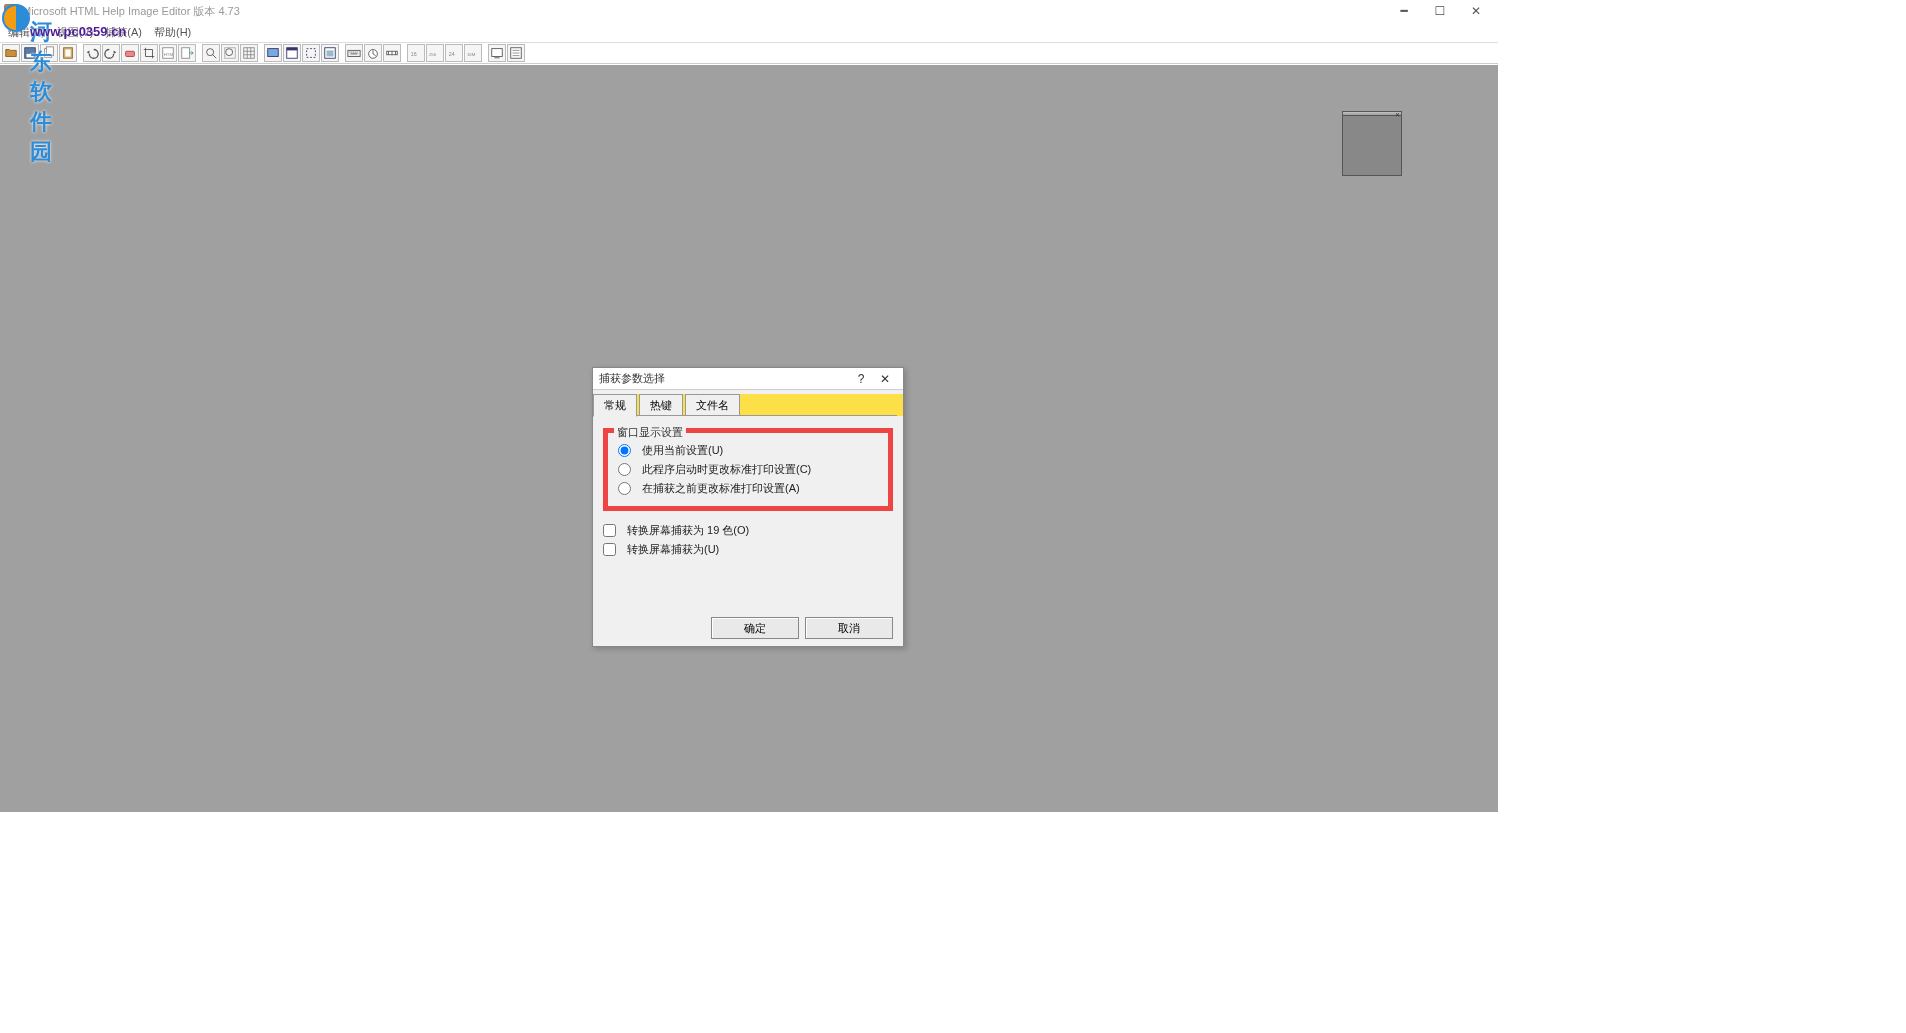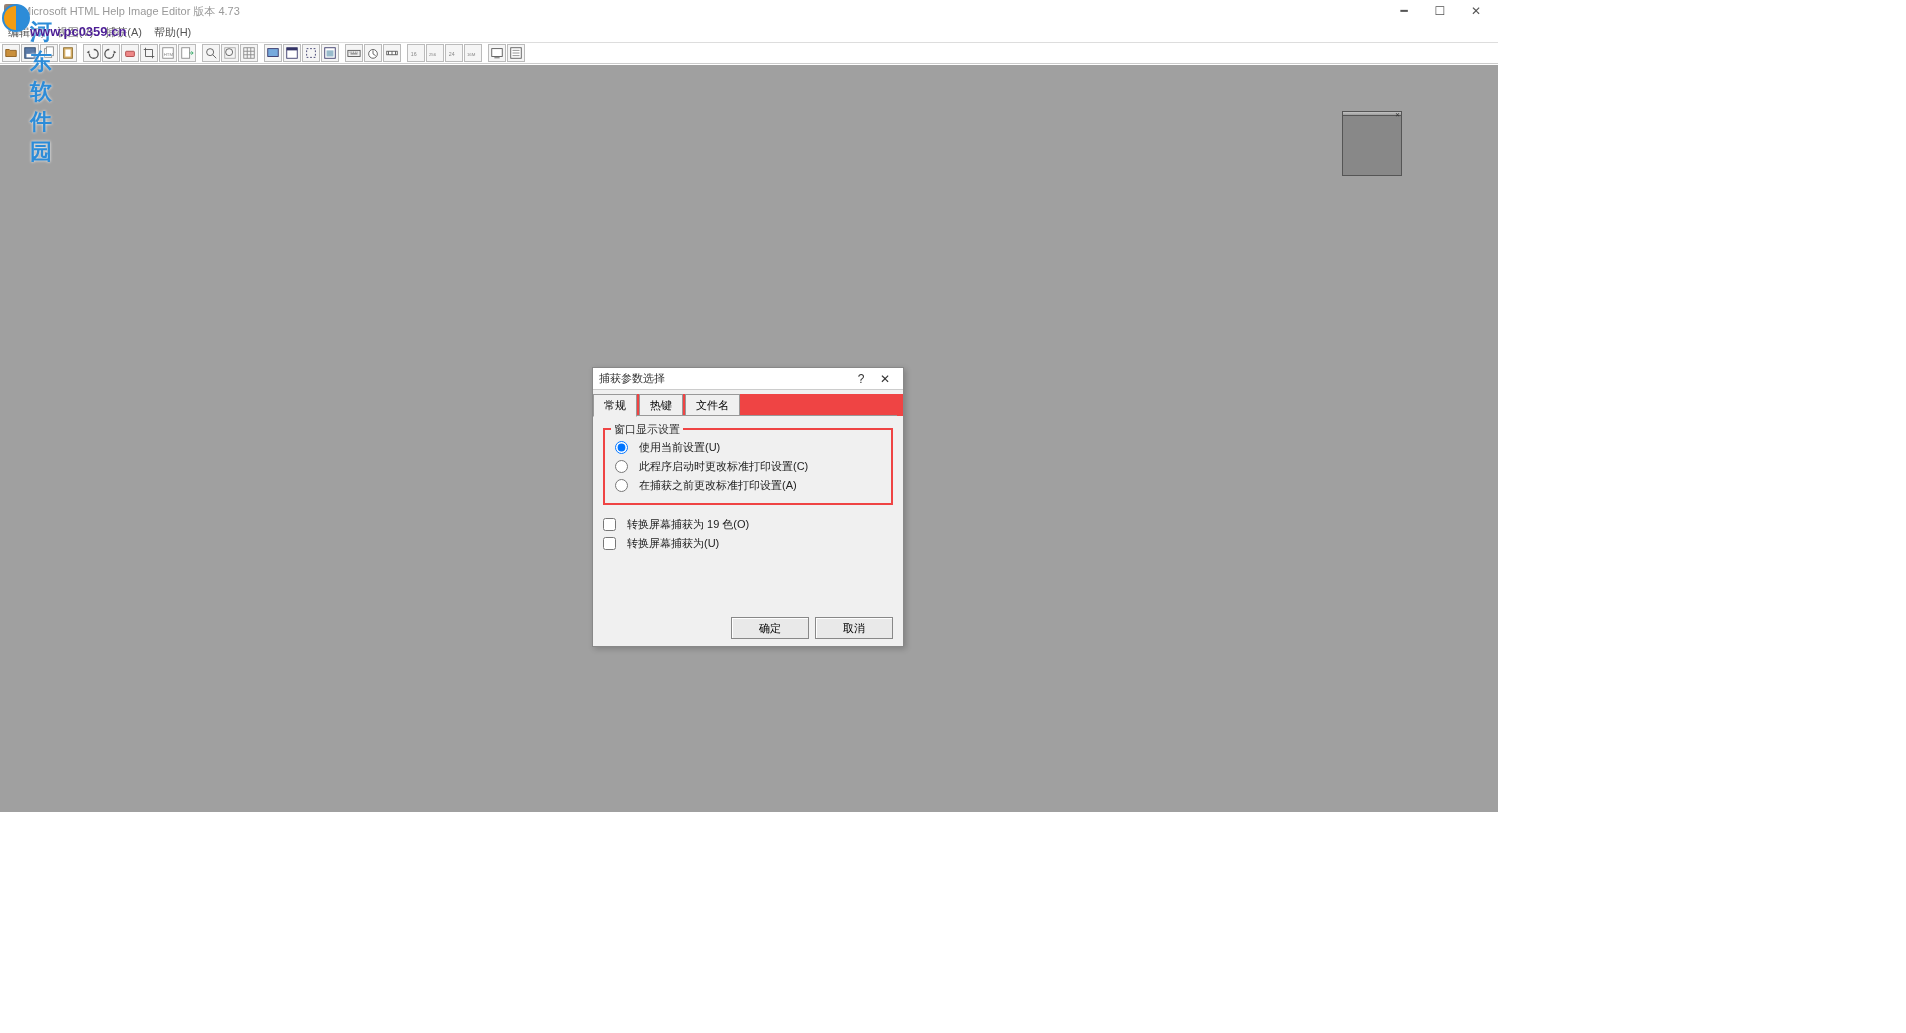--- a/index.html
+++ b/index.html
@@ -31,34 +31,34 @@
 .thumb { position: absolute; top: 46px; right: 96px; width: 60px; height: 65px; background: #888; border: 1px solid #555; }
 .thumb .thumbbar { height: 4px; background: linear-gradient(#c3c3c3,#9c9c9c); border-bottom: 1px solid #555; position: relative; }
 .thumb .thumbbar .x { position: absolute; right: 1px; top: -1px; font-size: 6px; color: #333; }
 
 
 .dialog { position: absolute; left: 592px; top: 266px; width: 312px; height: 280px; background: #f0f0f0; border: 1px solid #888; box-shadow: 2px 2px 6px rgba(0,0,0,0.2); display: flex; flex-direction: column; margin-top: 36px; }
 .dlgtitle { height: 22px; background: #fff; border-bottom: 1px solid #ccc; display: flex; align-items: center; padding: 0 6px; font-size: 11px; }
 .dlgtitle .t { flex: 1; color: #333; }
 .dlgtitle .dbtn { width: 24px; height: 18px; display: flex; align-items: center; justify-content: center; color: #333; font-size: 12px; }
 
-.tabstrip { height: 22px; display: flex; align-items: center; padding: 0 0; position: relative; background: #ef4444; margin-top: 4px; }
+.tabstrip { height: 22px; display: flex; align-items: center; padding: 0 0; position: relative; background: #fde047; margin-top: 4px; }
 .tabstrip .tab { padding: 3px 10px 3px 10px; font-size: 11px; border: 1px solid #999; border-bottom: none; background: #f0f0f0; position: relative; z-index: 1; margin-right: 2px; }
 .tabstrip .tab.active { background: #f0f0f0; z-index: 3; border-bottom: 1px solid #f0f0f0; margin-bottom: -1px; }
 .tabline { position: absolute; left: 6px; right: 6px; bottom: 0; height: 1px; background: #999; z-index: 2; }
 
 .tabbody { flex: 1; padding: 6px 10px 4px 10px; font-size: 11px; }
 
-.groupbox { border: 2px solid #ef4444; padding: 8px 10px 8px 10px; position: relative; margin-top: 6px; }
+.groupbox { border: 5px solid #ef4444; padding: 8px 10px 8px 10px; position: relative; margin-top: 6px; }
 .groupbox .legend { position: absolute; top: -8px; left: 6px; background: #f0f0f0; padding: 0 3px; font-size: 11px; color: #333; }
 .radio-row, .check-row { display: flex; align-items: center; gap: 11px; padding: 2px 0; font-size: 11px; color: #222; }
 .radio-row input, .check-row input { margin: 0; }
 
 .dlgbuttons { height: 36px; display: flex; align-items: center; justify-content: flex-end; padding: 0 10px; gap: 6px; }
-.dlgbuttons .btn { width: 78px; height: 22px; border: 1px solid #888; background: #e9e9e9; font-size: 11px; display: flex; align-items: center; justify-content: center; box-shadow: inset 1px 1px 0 #fff; }
+.dlgbuttons .btn { width: 88px; height: 22px; border: 1px solid #888; background: #e9e9e9; font-size: 11px; display: flex; align-items: center; justify-content: center; box-shadow: inset 1px 1px 0 #fff; }
 
 
 .watermark { position: absolute; top: 0; left: 0; pointer-events: none; font-family: "Microsoft YaHei", sans-serif; }
 .watermark .logo { position: absolute; top: 4px; left: 2px; width: 28px; height: 28px; }
 .watermark .logo .circ { width: 28px; height: 28px; border-radius: 50%; background: conic-gradient(#2d8cd8 0 50%, #f39c12 50% 100%); border: 2px solid #2d8cd8; }
 .watermark .big { position: absolute; top: 17px; left: 30px; font-size: 22px; font-weight: bold; color: #2d8cd8; text-shadow: 0 0 3px #fff; letter-spacing: 1px; }
 .watermark .small { position: absolute; top: 24px; left: 30px; font-size: 13px; font-weight: bold; color: #4c1d95; text-shadow: 0 0 2px #fff; }
 </style>
 </head>
 <body>

